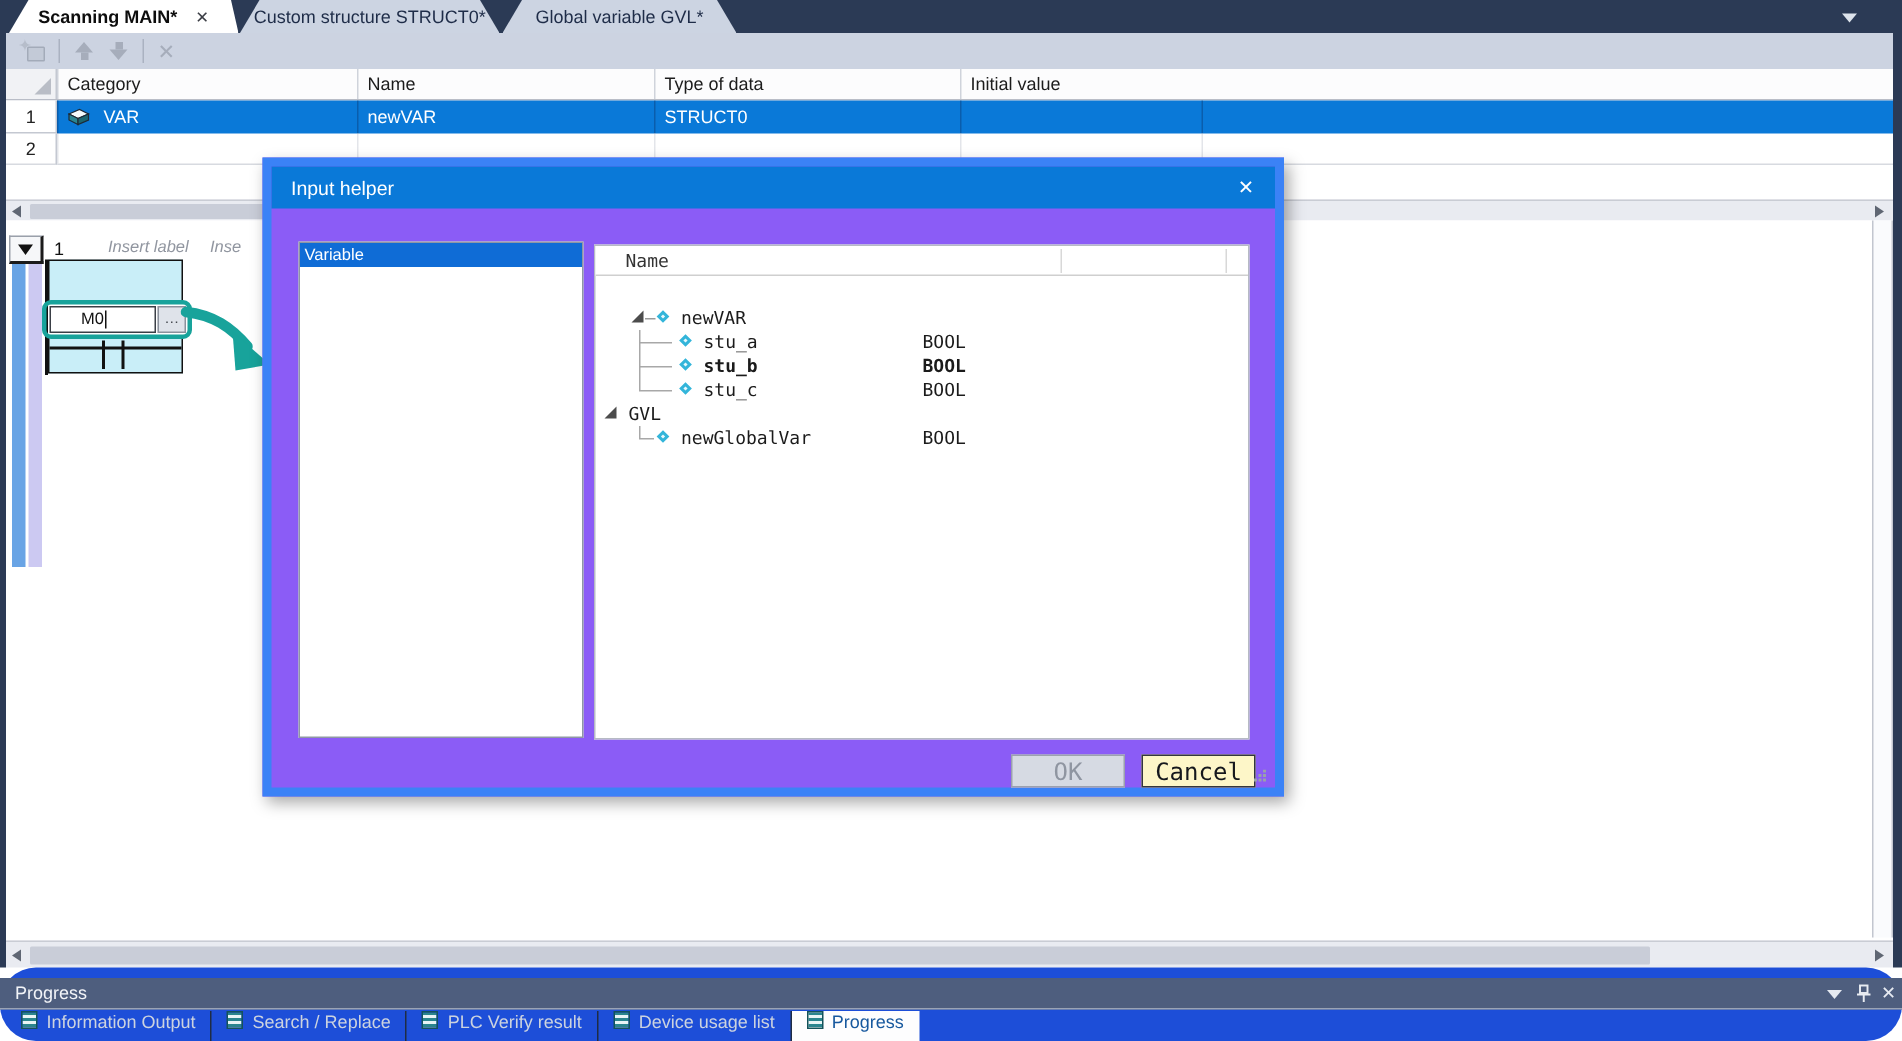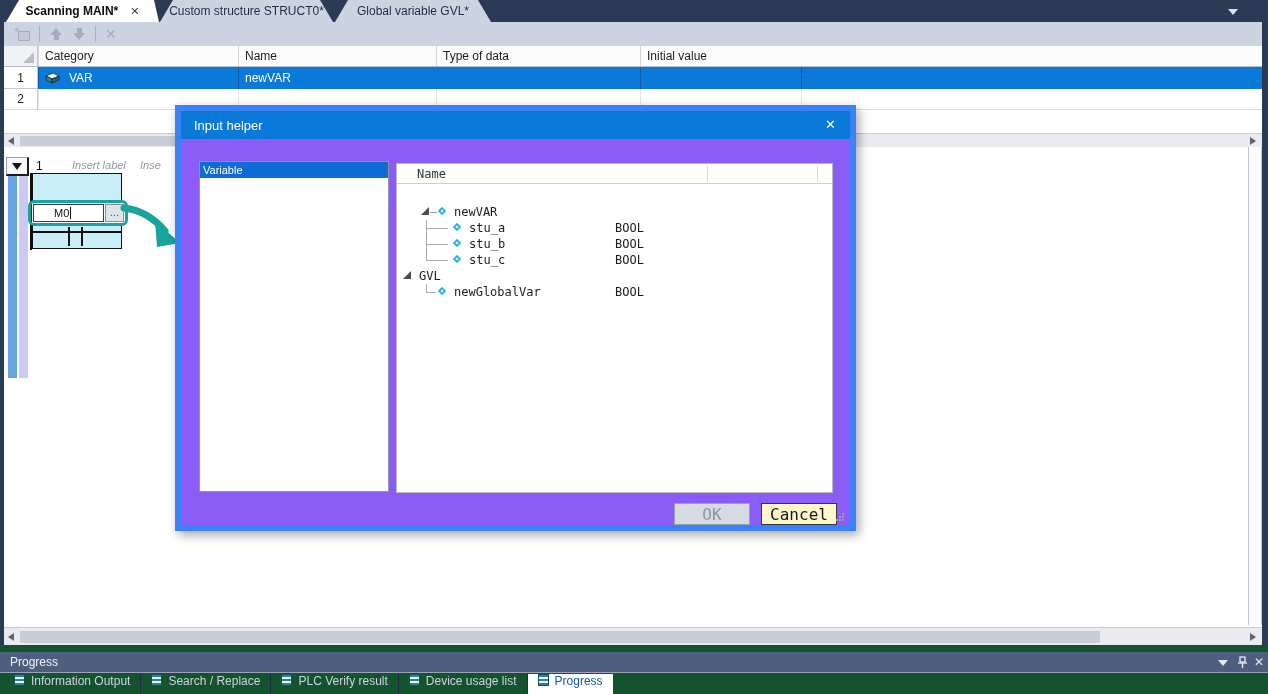--- a/index.html
+++ b/index.html
@@ -122,21 +122,21 @@
              transform:rotate(45deg); }
   .tvline { position:absolute; width:0; border-left:1px solid #a8a8a8; }
   .tstub  { position:absolute; height:0; border-top:1px solid #a8a8a8; }
   .dlg-btn { position:absolute; top:392px; width:76px; height:22px; font-family:"DejaVu Sans Mono", monospace;
              font-size:16px; display:flex; align-items:center; justify-content:center; }
   .btn-ok { left:493px; background:#d6dae3; border:1px solid #9ba1ae; color:#8f95a1; }
   .btn-cancel { left:580px; background:#fdf6c8; border:1px solid #33373d; color:#15181d; }
   .grip { position:absolute; right:5px; bottom:3px; }
 
   
-  .statusband { position:absolute; left:0; top:645px; width:1268px; height:49px; background:#14532d; }
+  .statusband { position:absolute; left:0; top:645px; width:1268px; height:49px; background:#1d4ed8;border-radius:24px; }
   .prog-head { position:absolute; left:0; top:7px; width:1268px; height:21px; background:#4e5e7e;
                border-bottom:1px solid #9aa3b5; display:flex; align-items:center; }
   .prog-head .t { color:#f2f4f8; font-size:12px; margin-left:10px; }
   .ph-caret { position:absolute; right:40px; top:8px; width:0; height:0; border-left:5px solid transparent;
               border-right:5px solid transparent; border-top:6px solid #e6eaf1; }
   .ph-pin { position:absolute; right:20px; top:4px; }
   .ph-x { position:absolute; right:4px; top:3px; color:#e6eaf1; font-size:12px; }
   .ltabs { position:absolute; left:4px; top:29px; height:20px; display:flex; align-items:stretch; }
   .ltab { display:flex; align-items:flex-start; gap:6px; padding:0 10px; font-size:12px; color:#ccd3df;
           border-right:1px solid #1f2c44; }
@@ -200,20 +200,21 @@
       <div class="vt-cell numcell" style="left:0; width:34px; border-bottom:1px solid #c4c8d1;">1</div>
       <div class="vt-cell" style="left:34px; width:200px;">
         <svg class="cat-ico" width="15" height="12">
           <polygon points="1,4 8,1 14,4 7,7" fill="#f4fbfd" stroke="#1d2a36" stroke-width="0.8"></polygon>
           <polygon points="1,4 7,7 7,11 1,8" fill="#2a8691" stroke="#1d2a36" stroke-width="0.8"></polygon>
           <polygon points="7,7 14,4 14,8 7,11" fill="#1b6570" stroke="#1d2a36" stroke-width="0.8"></polygon>
         </svg>
         <span>VAR</span>
       </div>
       <div class="vt-cell" style="left:234px; width:198px;">newVAR</div>
+      <div class="vt-cell" style="left:432px; width:204px;">STRUCT0</div>
       <div class="vt-cell" style="left:636px; width:161px;"></div>
       <div class="vt-cell" style="left:797px; width:461px;"></div>
     </div>
     <div class="vt-row r2">
       <div class="vt-cell numcell" style="left:0; width:34px;">2</div>
       <div class="vt-cell" style="left:34px; width:200px;"></div>
       <div class="vt-cell" style="left:234px; width:198px;"></div>
       <div class="vt-cell" style="left:432px; width:204px;"></div>
       <div class="vt-cell" style="left:636px; width:161px;"></div>
       <div class="vt-cell" style="left:797px; width:461px;"></div>
@@ -293,21 +294,21 @@
       <div class="tstub" style="left:29px; top:64px; width:22px;"></div>
       <div class="tstub" style="left:29px; top:80px; width:22px;"></div>
       <div class="tstub" style="left:29px; top:96px; width:22px;"></div>
 
       <div class="trow" style="left:0; top:56px; width:435px;">
         <span class="diamond" style="left:57px; top:4px;"></span>
         <span class="tlabel" style="left:72px;">stu_a</span>
         <span class="ttype">BOOL</span>
       </div>
 
-      <div class="trow" style="left:0; top:72px; width:472px;">
+      <div class="trow" style="left:0; top:72px; width:472px;font-weight:bold;">
         <span class="diamond" style="left:57px; top:4px;"></span>
         <span class="tlabel" style="left:72px;">stu_b</span>
         <span class="ttype">BOOL</span>
       </div>
 
       <div class="trow" style="left:0; top:88px; width:435px;">
         <span class="diamond" style="left:57px; top:4px;"></span>
         <span class="tlabel" style="left:72px;">stu_c</span>
         <span class="ttype">BOOL</span>
       </div>

